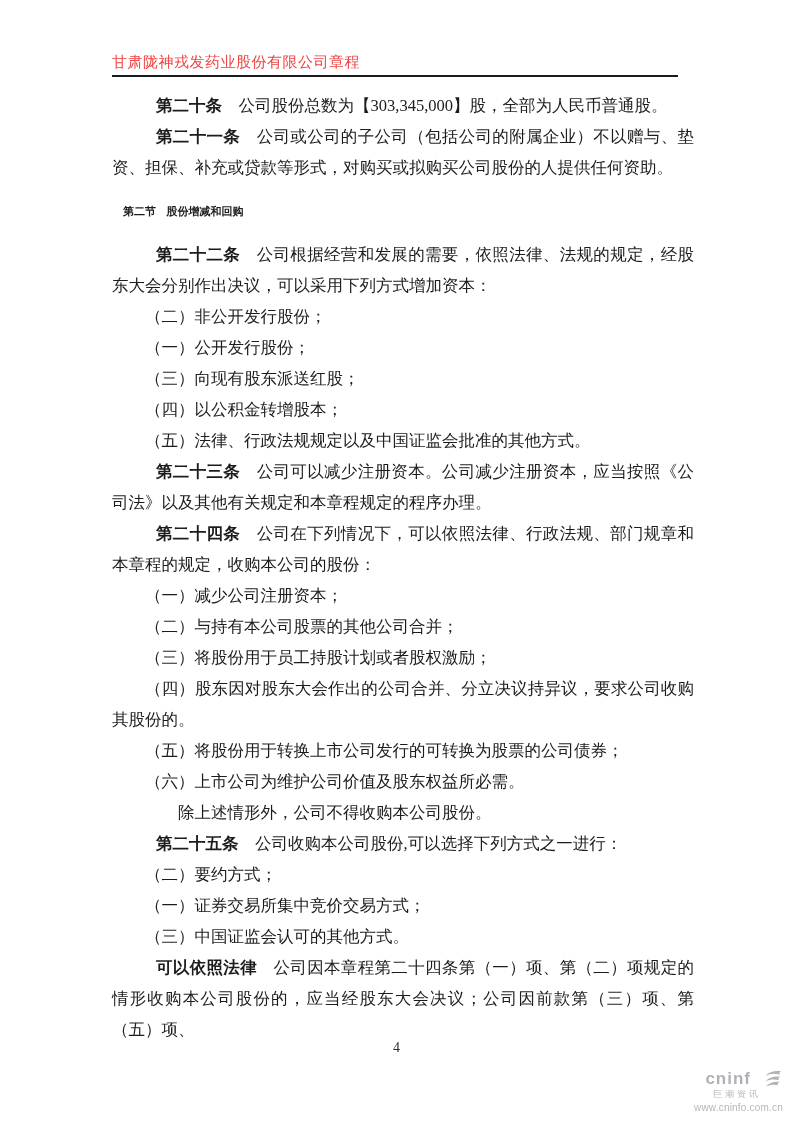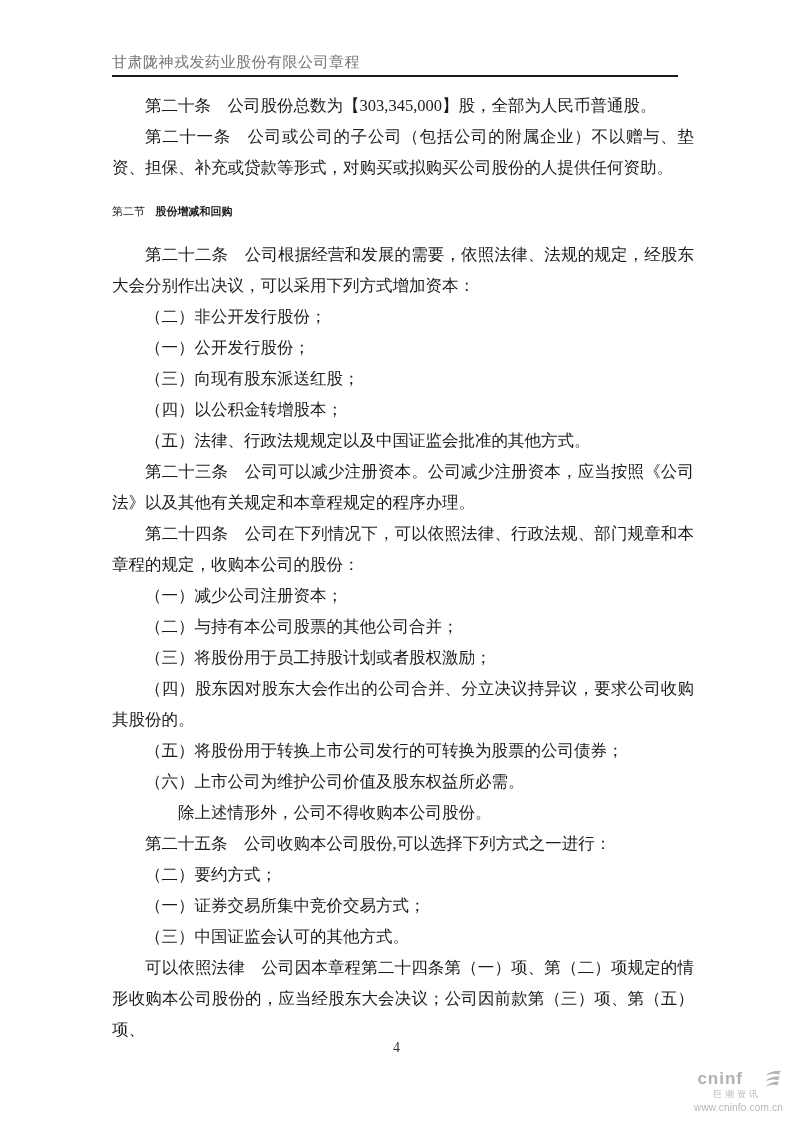--- a/index.html
+++ b/index.html
@@ -8,53 +8,53 @@
     width:793px;height:1122px;
     margin:0 auto;
     background:#ffffff;
     font-family:"Liberation Serif","DejaVu Serif",serif;
     color:#1c1c1c;
     overflow:hidden;
   }
   
   .hdr{
     position:absolute;left:112px;top:52px;width:566px;
-    font-size:15px;line-height:20px;color:#737373;
+    font-size:15px;line-height:20px;color:#ef4444;
     border-bottom:2px solid #1a1a1a;
     padding-bottom:3px;
     letter-spacing:.5px;
   }
   
   .doc{
     position:absolute;left:112px;top:90px;width:582px;
     font-size:16.5px;line-height:31px;
     text-align:justify;
   }
   .doc p{margin:0;text-indent:2em;}
   .doc p.note{text-indent:4em;}
   .doc p.heading{
     text-align:left;text-indent:0;font-weight:bold;
     font-size:11px;margin:13px 0 12px 0;
   }
-  .doc .label{font-weight:normal;margin-right:1em;}
+  .doc .label{font-weight:bold;margin-right:1em;margin-left:11px;}
   .doc p.heading .label{margin-right:.95em;}
   
   .pagenum{
     position:absolute;left:0;top:1040px;width:793px;
     text-align:center;font-size:14px;color:#2f2f2f;
   }
   .cninfo{
     position:absolute;right:10px;top:1070px;width:130px;
     text-align:right;color:#b0b3b6;
     font-family:"Liberation Sans","DejaVu Sans",sans-serif;
     line-height:1.1;
     user-select:none;
   }
   .cninfo .row1{
-    display:flex;align-items:center;justify-content:flex-end;gap:18px;
+    display:flex;align-items:center;justify-content:flex-end;gap:10px;
   }
   .cninfo .brand{
     font-size:17px;font-weight:bold;letter-spacing:1px;color:#aeb1b5;
   }
   .cninfo .swoosh{width:22px;height:18px;display:block;}
   .cninfo .cn{
     font-size:9px;letter-spacing:3px;color:#b4b7ba;margin-top:1px;
     padding-right:22px;
   }
   .cninfo .url{font-size:10px;color:#b4b7ba;margin-top:2px;letter-spacing:.2px;}

